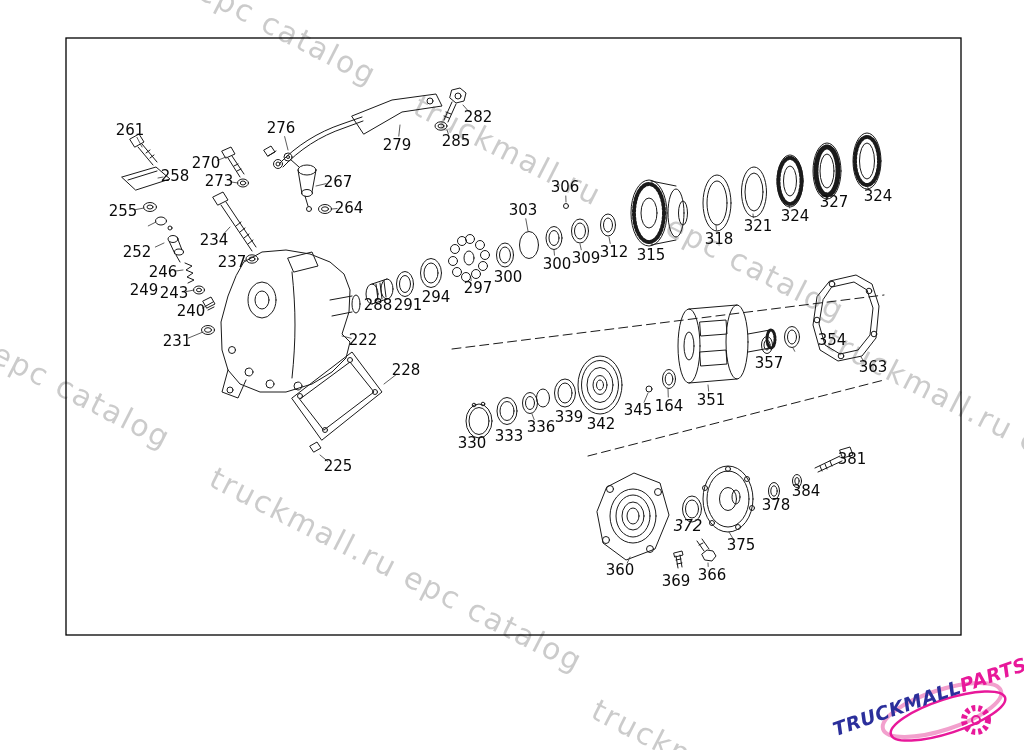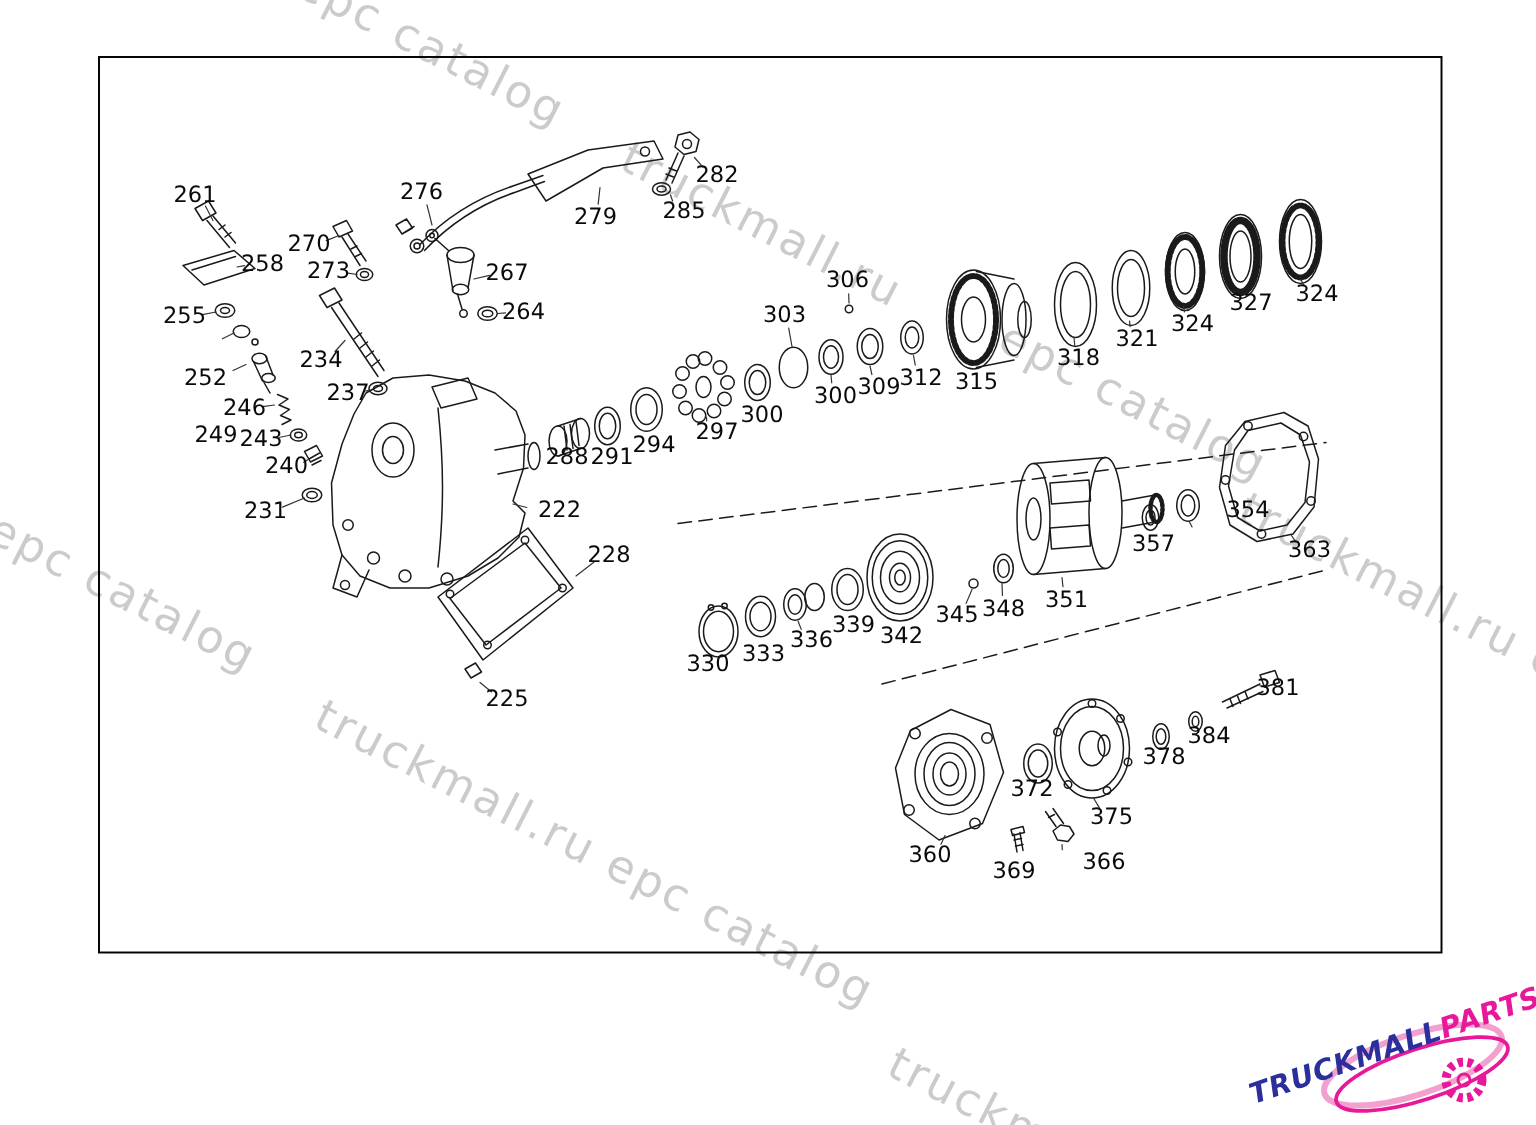--- a/index.html
+++ b/index.html
@@ -435,42 +435,42 @@
       <div class="part-label" style="left: 795px; top: 216px;">324</div>
       <div class="part-label" style="left: 834px; top: 202px;">327</div>
       <div class="part-label" style="left: 878px; top: 196px;">324</div>
       <div class="part-label" style="left: 557px; top: 264px;">300</div>
       <div class="part-label" style="left: 586px; top: 258px;">309</div>
       <div class="part-label" style="left: 478px; top: 288px;">297</div>
       <div class="part-label" style="left: 508px; top: 277px;">300</div>
       <div class="part-label" style="left: 436px; top: 297px;">294</div>
       <div class="part-label" style="left: 378px; top: 305px;">288</div>
       <div class="part-label" style="left: 408px; top: 305px;">291</div>
-      <div class="part-label" style="left: 373px; top: 340px; text-align: center;">222</div>
+      <div class="part-label" style="left: 363px; top: 340px; text-align: center;">222</div>
       <div class="part-label" style="left: 406px; top: 370px;">228</div>
       <div class="part-label" style="left: 338px; top: 466px;">225</div>
       <div class="part-label" style="left: 472px; top: 443px;">330</div>
       <div class="part-label" style="left: 509px; top: 436px;">333</div>
       <div class="part-label" style="left: 541px; top: 427px;">336</div>
       <div class="part-label" style="left: 569px; top: 417px; text-align: center;">339</div>
       <div class="part-label" style="left: 601px; top: 424px;">342</div>
       <div class="part-label" style="left: 638px; top: 410px;">345</div>
-      <div class="part-label" style="left: 669px; top: 406px;">348</div>
+      <div class="part-label" style="left: 669px; top: 406px;">164</div>
       <div class="part-label" style="left: 711px; top: 400px;">351</div>
       <div class="part-label" style="left: 769px; top: 363px;">357</div>
       <div class="part-label" style="left: 804px; top: 340px; margin-left: 28px;">354</div>
       <div class="part-label" style="left: 873px; top: 367px;">363</div>
       <div class="part-label" style="left: 852px; top: 459px;">381</div>
       <div class="part-label" style="left: 806px; top: 491px;">384</div>
       <div class="part-label" style="left: 776px; top: 505px;">378</div>
-      <div class="part-label" style="left: 688px; top: 526px;">372</div>
+      <div class="part-label" style="left: 688px; top: 526px; font-style: italic;">372</div>
       <div class="part-label" style="left: 741px; top: 545px;">375</div>
       <div class="part-label" style="left: 620px; top: 570px;">360</div>
       <div class="part-label" style="left: 676px; top: 581px;">369</div>
-      <div class="part-label" style="left: 736px; top: 575px;">366</div>
+      <div class="part-label" style="left: 712px; top: 575px;">366</div>
     </div>
 
   <div id="logo-block">
     <svg width="200" height="104" viewBox="0 0 200 104">
       <g fill="none">
         <ellipse cx="118" cy="64" rx="62" ry="20" transform="rotate(-18 118 64)" stroke="#f2a0cd" stroke-width="4" style="stroke: rgb(242, 160, 205);"></ellipse>
         <ellipse cx="124" cy="70" rx="60" ry="17" transform="rotate(-18 124 70)" stroke="#e8189a" stroke-width="2.5" style="stroke: rgb(232, 24, 154);"></ellipse>
         <circle cx="152" cy="74" r="12" stroke="#e8189a" stroke-width="6" stroke-dasharray="3.5,3" style="stroke: rgb(232, 24, 154);"></circle>
         <circle cx="152" cy="74" r="4" stroke="#e8189a" stroke-width="2" style="stroke: rgb(232, 24, 154);"></circle>
       </g>

